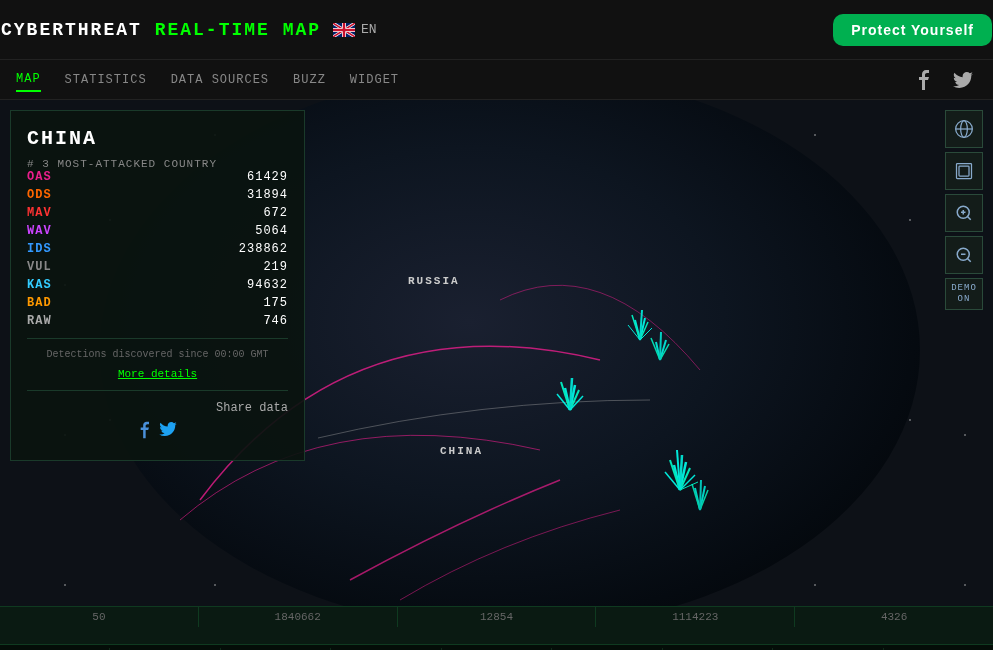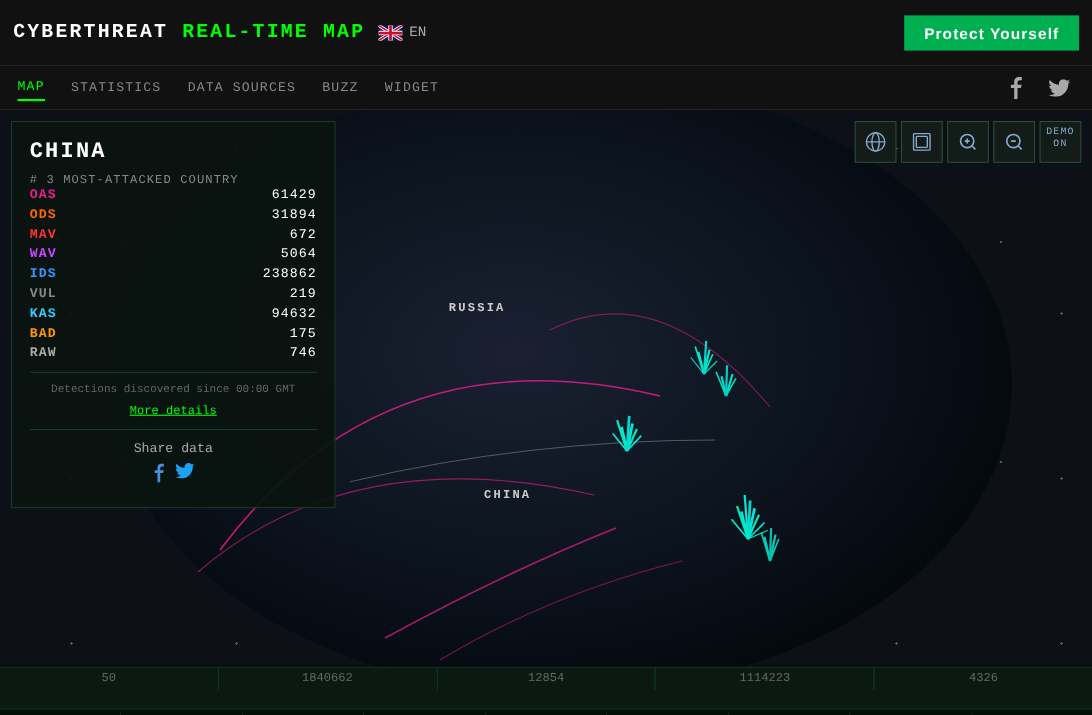--- a/index.html
+++ b/index.html
@@ -12,21 +12,21 @@
       overflow: hidden;
       position: relative;
     }
 
     
     .header {
       background: #111;
       height: 60px;
       display: flex;
       align-items: center;
-      padding: 0 12px;
+      padding: 0 1px;
       border-bottom: 1px solid #222;
       justify-content: space-between;
     }
     .header-title {
       font-size: 18px;
       font-weight: bold;
       letter-spacing: 2px;
       color: #fff;
     }
     .header-title .cyber { color: #fff; }
@@ -47,21 +47,21 @@
     .header-right { display: flex; align-items: center; gap: 12px; }
     .protect-btn {
       background: #00b050;
       color: #fff;
       border: none;
       padding: 8px 18px;
       font-size: 14px;
       font-weight: bold;
       cursor: pointer;
       letter-spacing: 1px;
-      border-radius: 0;
+      border-radius: 10px;
     }
 
     
     .nav {
       background: #111;
       height: 40px;
       display: flex;
       align-items: center;
       padding: 0 16px;
       border-bottom: 1px solid #222;
@@ -204,21 +204,21 @@
     .more-details {
       display: block;
       text-align: center;
       color: #0f0;
       font-size: 11px;
       text-decoration: underline;
       cursor: pointer;
       margin-bottom: 10px;
     }
     .share-section {
-      text-align: center;
+      text-align: right;
       margin-top: 8px;
     }
     .share-label {
       font-size: 12px;
       color: #aaa;
       margin-bottom: 6px;
     }
     .share-icons { display: flex; justify-content: center; gap: 10px; }
     .share-icon {
       color: #4a90d9;
@@ -226,21 +226,21 @@
       cursor: pointer;
     }
     .share-icon.twitter { color: #1da1f2; }
 
     
     .right-controls {
       position: absolute;
       top: 10px;
       right: 10px;
       display: flex;
-      flex-direction: row;
+      flex-direction: column;
       gap: 4px;
       z-index: 10;
     }
     .ctrl-btn {
       width: 38px;
       height: 38px;
       background: rgba(20,30,25,0.9);
       border: 1px solid #2a4a3a;
       display: flex;
       align-items: center;

